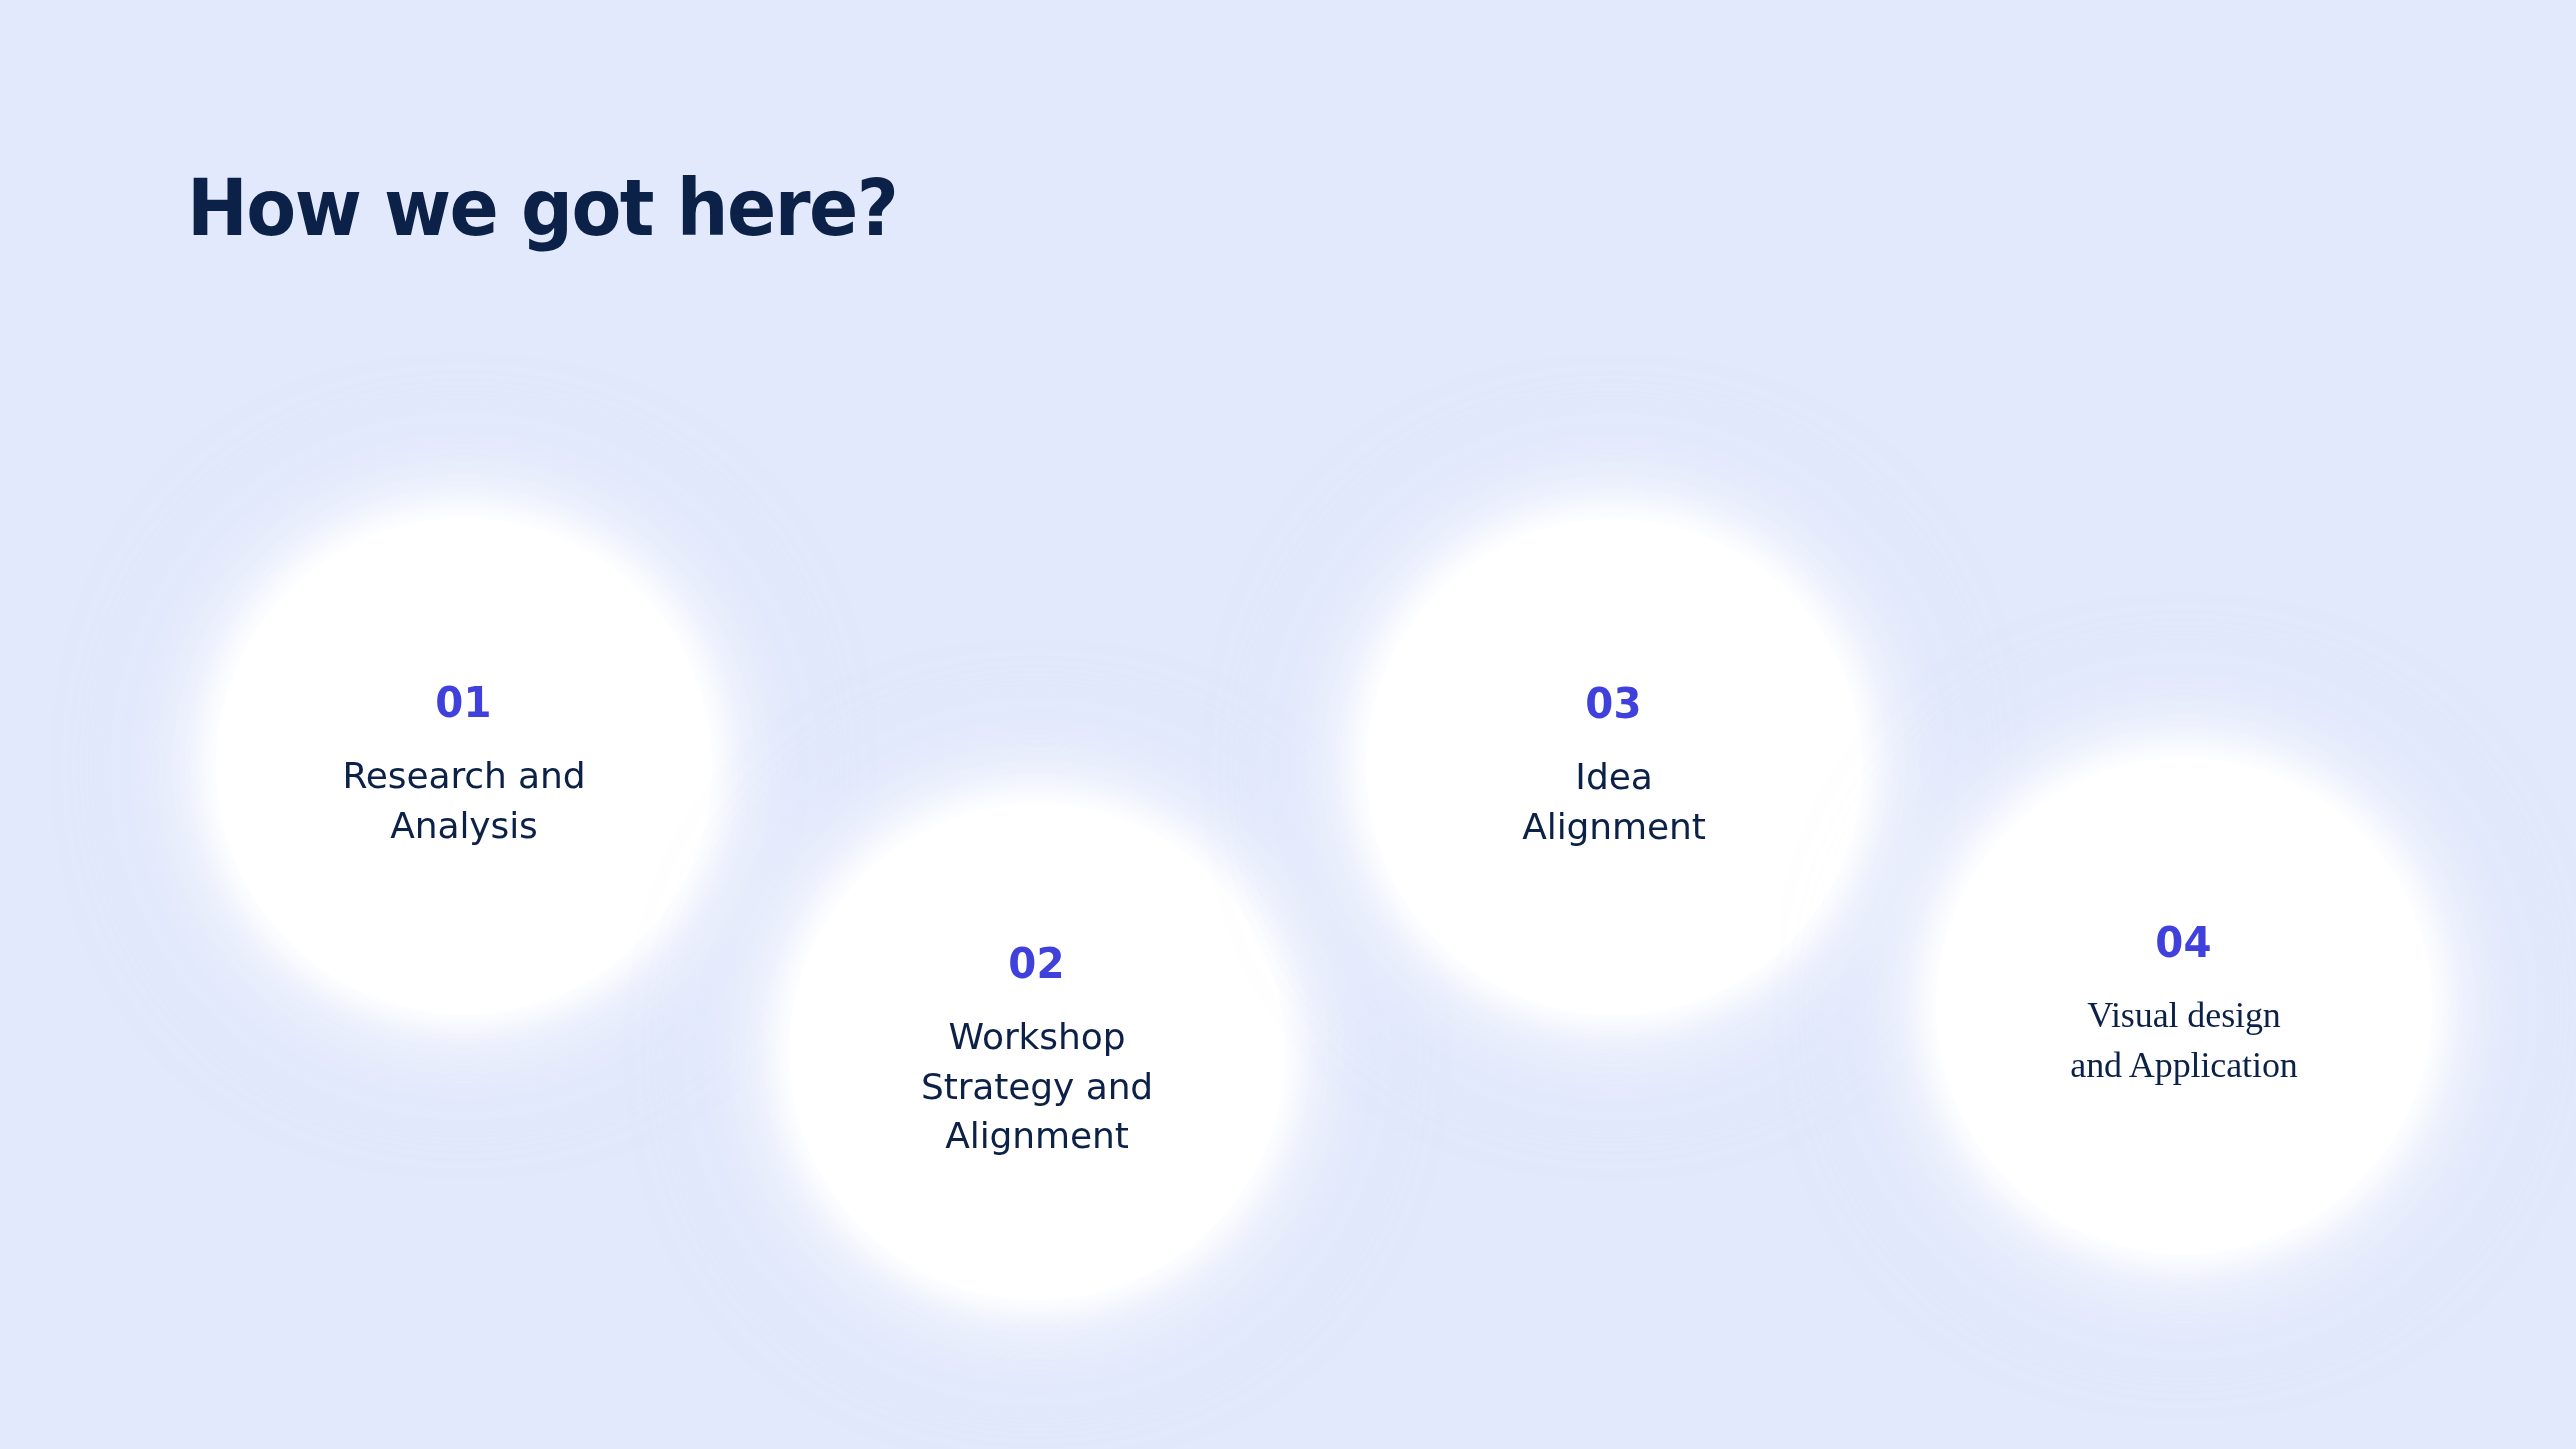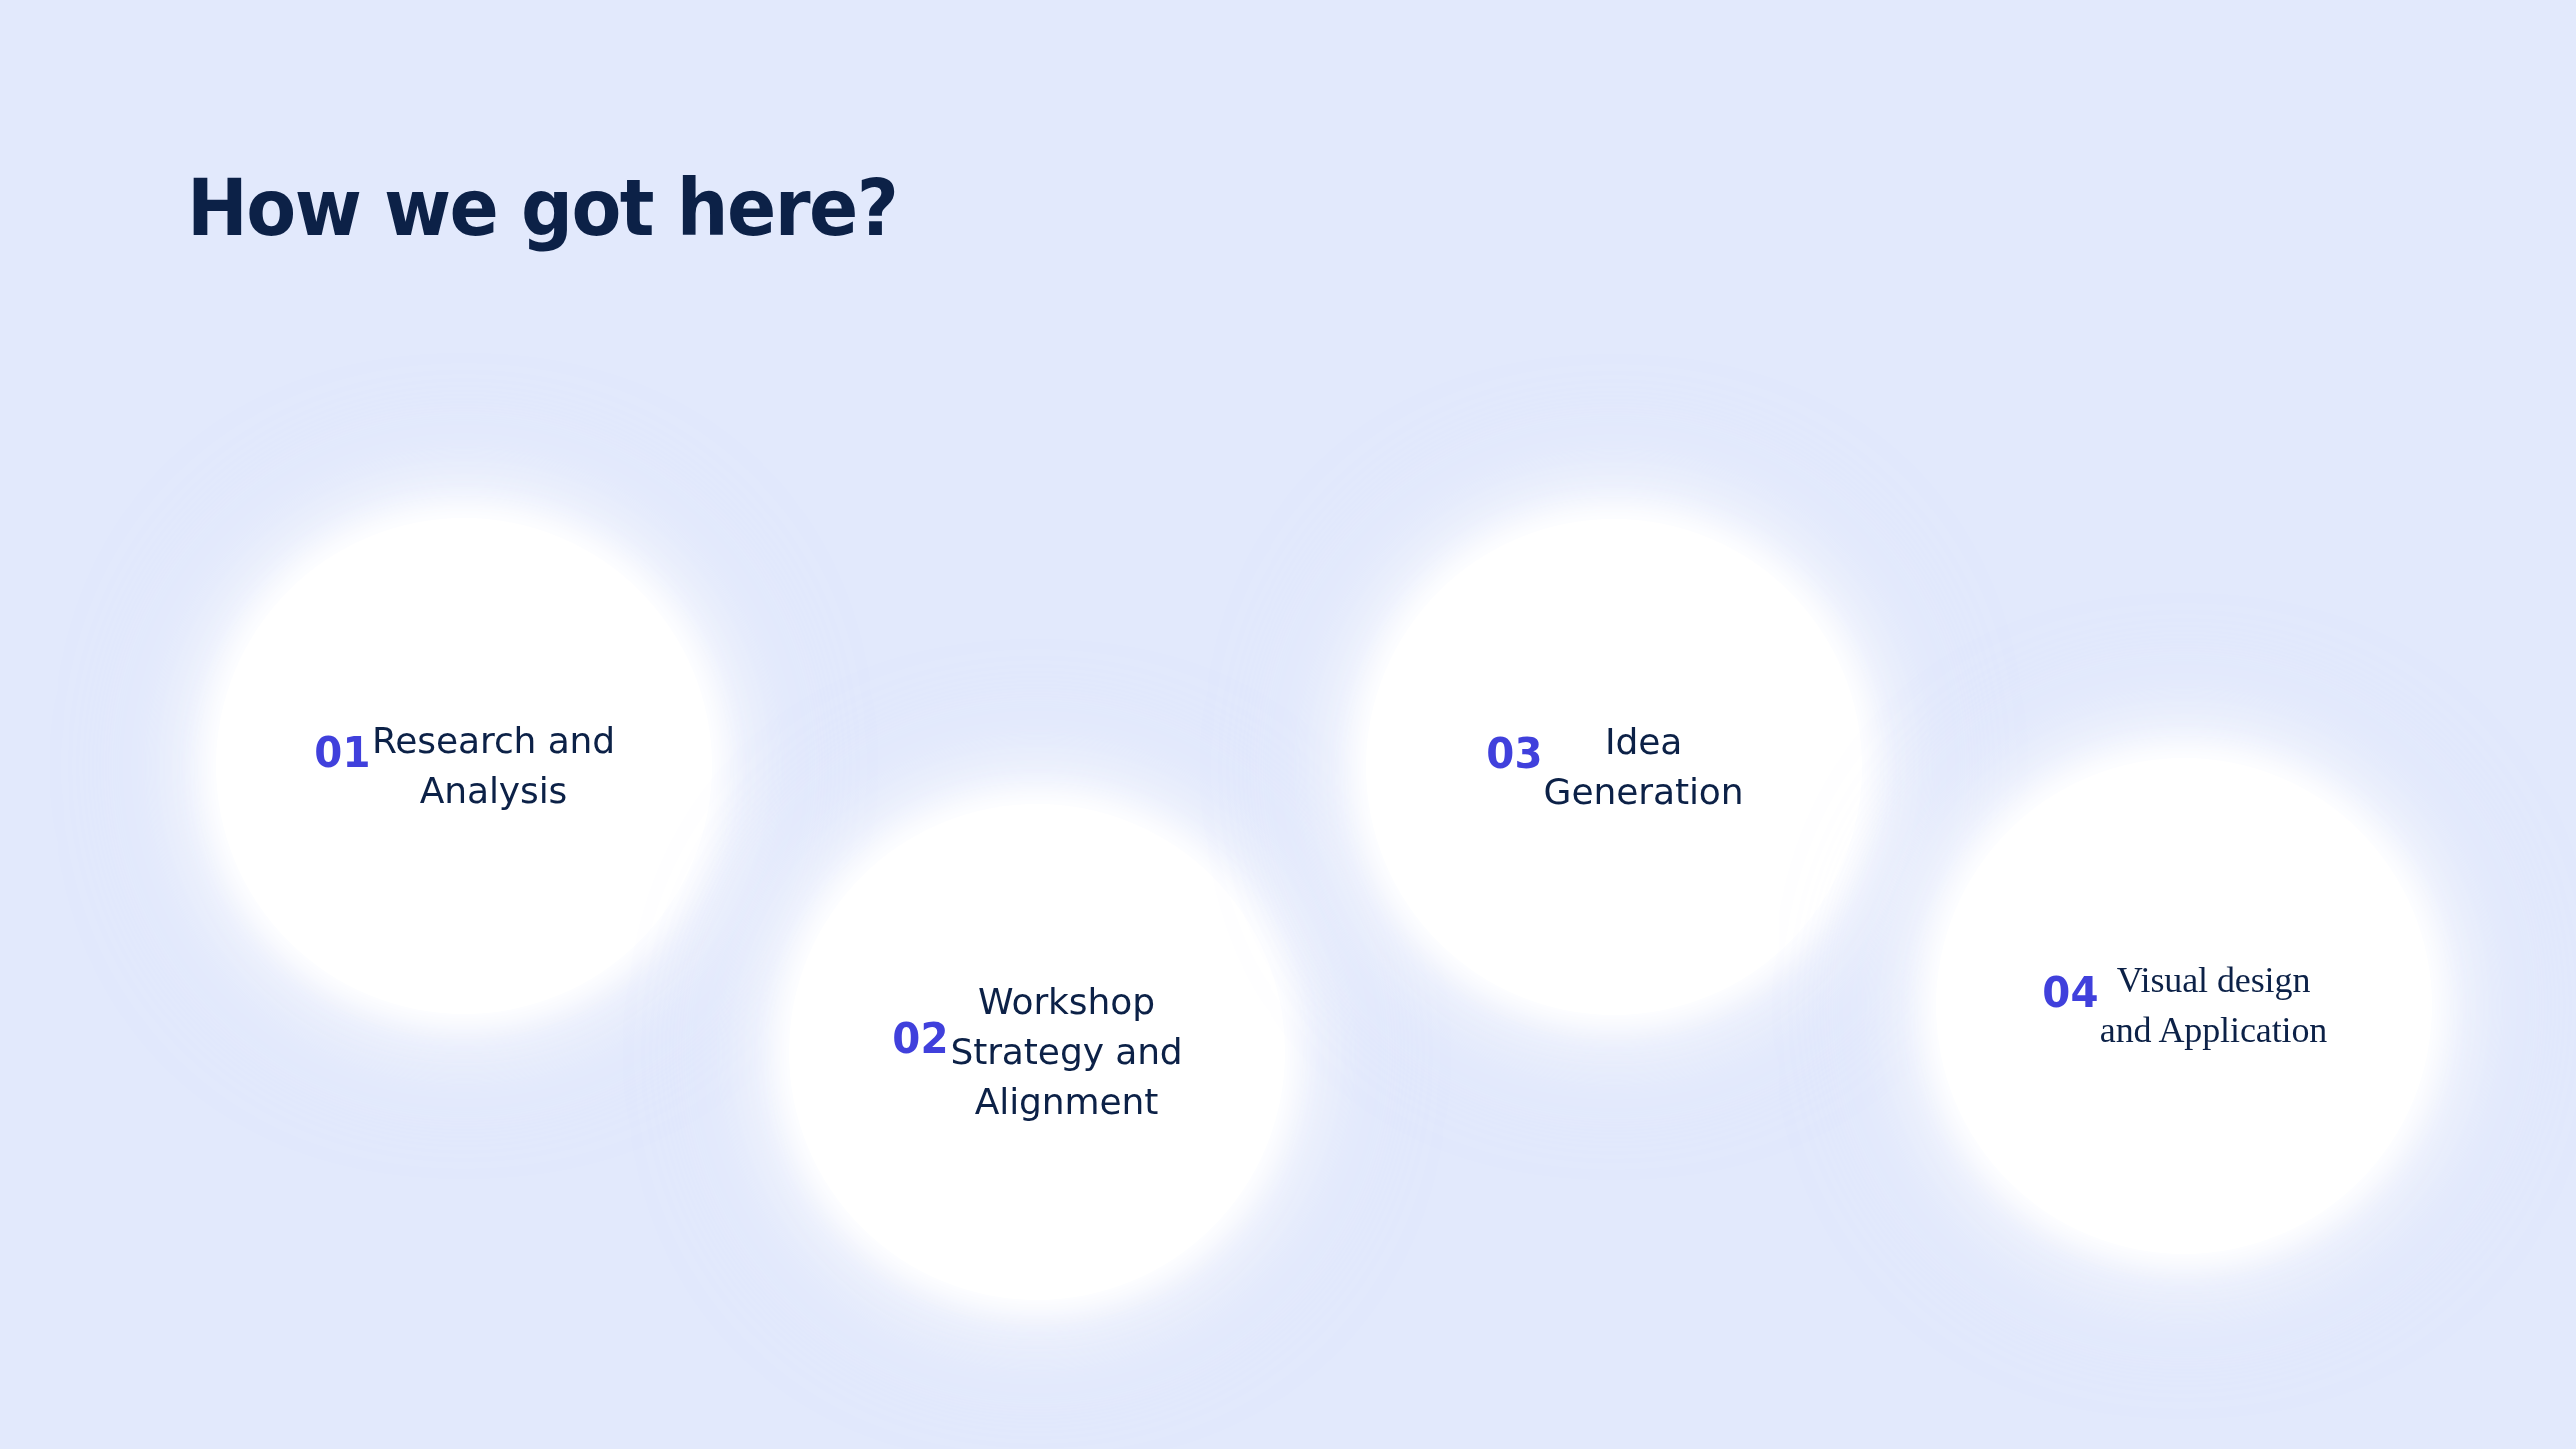--- a/index.html
+++ b/index.html
@@ -44,21 +44,21 @@
   }
 
   
   .step-circle {
     position:absolute;
     width:496px;
     height:496px;
     border-radius:50%;
     background:#ffffff;
     display:flex;
-    flex-direction:row;
+    flex-direction:column;
     align-items:center;
     justify-content:center;
     text-align:center;
     box-shadow:
       0 0 28px 12px rgba(255,255,255,0.95),
       0 0 64px 27px rgba(255,255,255,0.70),
       0 0 107px 40px rgba(246,248,255,0.50),
       0 17.4px 47px 0 rgba(120,140,215,0.10);
   }
 
@@ -110,21 +110,21 @@
   <div class="step-circle" id="circle-2">
     <div class="step-number">02</div>
     <div class="step-label">Workshop
 Strategy and
 Alignment</div>
   </div>
 
   <div class="step-circle" id="circle-3">
     <div class="step-number">03</div>
     <div class="step-label">Idea
-Generation</div>
+Alignment</div>
   </div>
 
   <div class="step-circle" id="circle-4">
     <div class="step-number">04</div>
     <div class="step-label">Visual design
 and Application</div>
   </div>
 
 </div>
 

